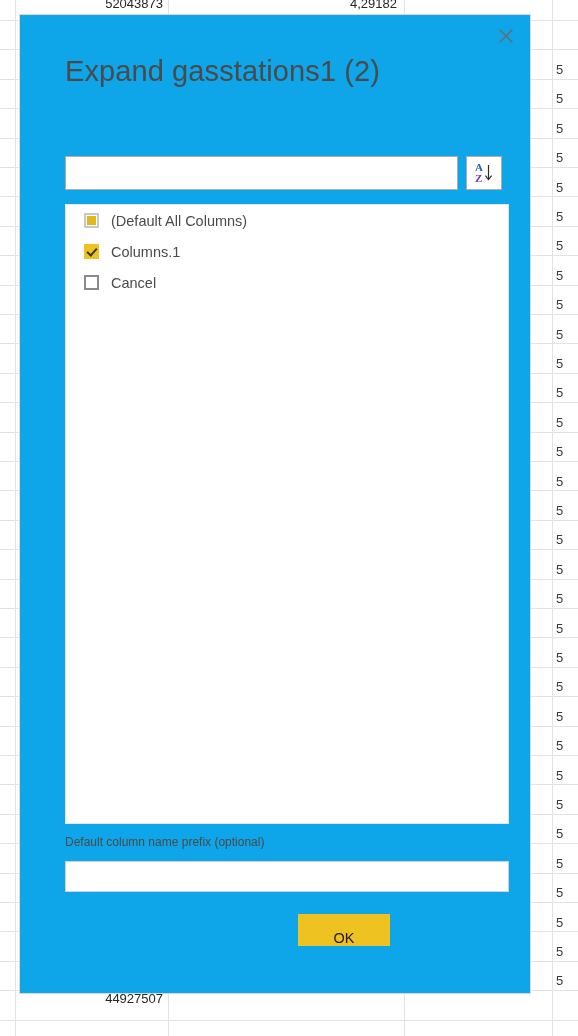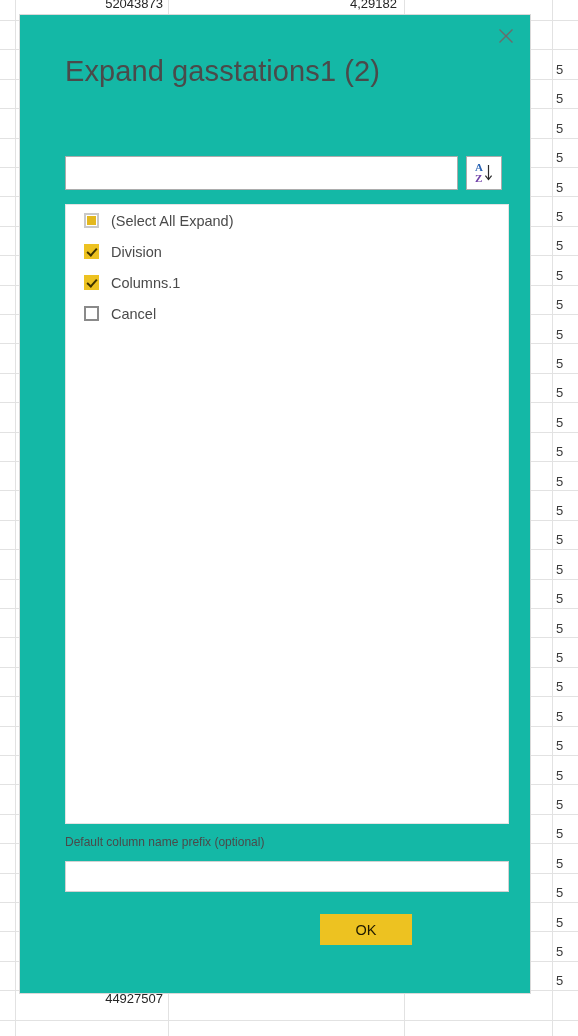--- a/index.html
+++ b/index.html
@@ -76,21 +76,21 @@
     width: 22px;
   }
 
   
   #dialog {
     position: absolute;
     left: 19px;
     top: 14px;
     width: 512px;
     height: 980px;
-    background: #14b8a6;
+    background: #0ea5e9;
     border: 1px solid #d9d9d9;
     box-sizing: border-box;
     box-shadow: 0 0 0 0 rgba(0,0,0,0);
   }
 
   #close-btn {
     position: absolute;
     right: 4px;
     top: 4px;
     width: 40px;
@@ -269,31 +269,31 @@
     font-family: "Liberation Sans", sans-serif;
     font-size: 14px;
     color: #333333;
     padding: 0 7px;
     outline: none;
   }
 
   
   #ok-btn {
     position: absolute;
-    left: 300px;
+    left: 278px;
     top: 899px;
     width: 92px;
     height: 31px;
     background: #edc221;
     border: none;
     font-family: "Liberation Sans", sans-serif;
     font-size: 14.5px;
     color: #1f1a00;
     cursor: pointer;
-    padding: 7px;
+    padding: 16px;
   }
   #cancel-btn {
     position: absolute;
     left: 399px;
     top: 899px;
     width: 92px;
     height: 31px;
     background: #ffffff;
     border: 1px solid #6b6b6b;
     box-sizing: border-box;
@@ -417,25 +417,21 @@
             <line x1="4.5" y1="2" x2="4.5" y2="16" stroke="#2a2a2a" stroke-width="1.2"></line>
             <polyline points="1.4,12.6 4.5,16.6 7.6,12.6" fill="none" stroke="#2a2a2a" stroke-width="1.2"></polyline>
           </svg>
         </span>
       </div>
     </div>
 
     <div id="column-list">
         <div class="col-item">
           <span class="cb indeterminate"></span>
-          <span class="col-label">(Select All Expand)</span>
-        </div>
-        <div class="col-item">
-          <span class="cb checked"></span>
-          <span class="col-label">Division</span>
+          <span class="col-label">(Default All Columns)</span>
         </div>
         <div class="col-item">
           <span class="cb checked"></span>
           <span class="col-label">Columns.1</span>
         </div>
         <div class="col-item">
           <span class="cb unchecked"></span>
           <span class="col-label">Cancel</span>
         </div>
       </div>

